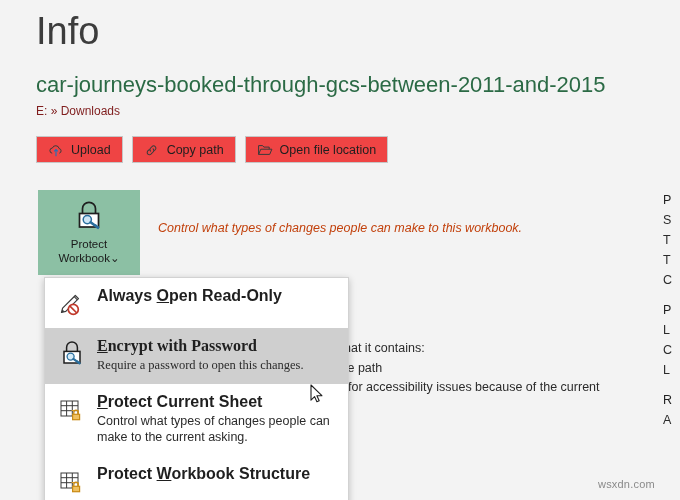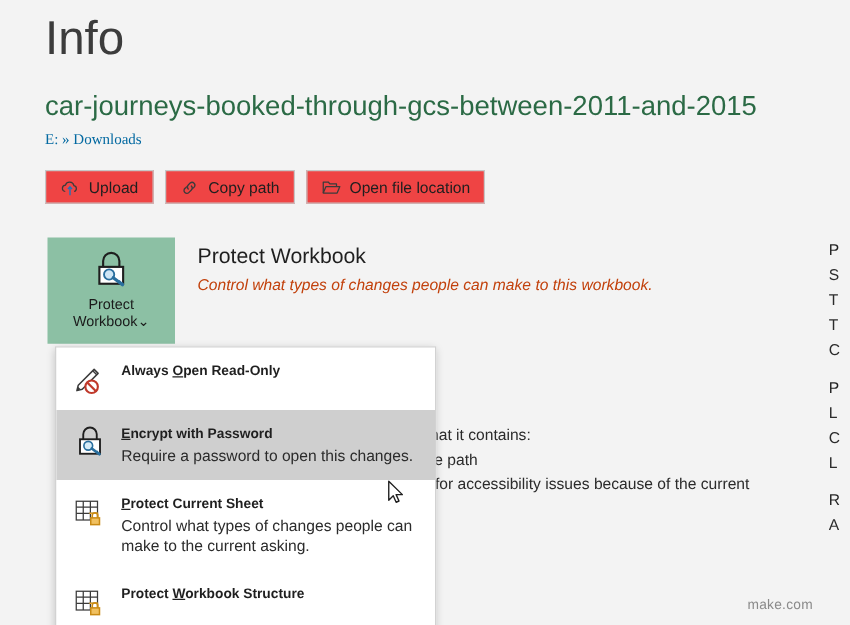--- a/index.html
+++ b/index.html
@@ -18,21 +18,21 @@
     font-size: 38px; font-weight: 300; color: #3c3c3c;
     letter-spacing: 0px; line-height: 46px;
   }
   .doc-title {
     position: absolute; left: 36px; top: 71px;
     font-size: 22px; font-weight: 400; color: #2b6a45;
     line-height: 28px; white-space: nowrap;
   }
   .doc-path {
     position: absolute; left: 36px; top: 103px;
-    font-size: 12px; color: #0369a1; line-height: 16px; font-family: Liberation Serif, serif;
+    font-size: 12px; color: #7f1d1d; line-height: 16px;
   }
 
   
   .cmdbar { position: absolute; left: 36px; top: 136px; display: flex; gap: 9px; }
   .cmdbtn {
     display: flex; align-items: center; gap: 7px;
     height: 27px; padding: 0 11px;
     border: 1px solid #c6c6c6; background: #ef4444;
     font-size: 12.5px; color: #1f1f1f; cursor: default;
     white-space: nowrap;
@@ -74,25 +74,25 @@
   .menu {
     position: absolute; left: 44px; top: 277px; width: 305px; height: 230px;
     background: #ffffff;
     border: 1px solid #d2d2d2;
     box-shadow: 0 2px 7px rgba(0,0,0,0.22);
     overflow: hidden;
   }
   .mitem {
     display: flex; gap: 10px; padding: 9px 10px 10px 12px; cursor: default;
   }
-  .mitem.hl { background: #cfcfcf; }
+  .mitem.hl { background: #cfcfcf; font-family: Liberation Serif, serif; }
   .mitem .micon { flex: 0 0 30px; width: 30px; height: 30px; margin-top: 1px; }
   .mitem .mtxt { flex: 1 1 auto; min-width: 0; }
   .mitem .mtitle {
-    font-size: 11px; font-weight: bold; color: #1f1f1f; line-height: 16px; white-space: nowrap;
+    font-size: 16px; font-weight: bold; color: #1f1f1f; line-height: 16px; white-space: nowrap;
   }
   .mitem .mtitle u { text-decoration: underline; }
   .mitem .mdesc {
     font-size: 12.5px; color: #2b2b2b; line-height: 16.5px; margin-top: 2px;
   }
 
   
   .cursor { position: absolute; left: 310px; top: 384px; width: 14px; height: 20px; }
 
   
@@ -156,21 +156,20 @@
         <path d="M19.6 23.2l7.4 5.6" fill="none" stroke="#2a6f9e" stroke-width="2.6" stroke-linecap="round"></path>
         <path d="M24.2 25.4l1.6 1.6M26.3 27l1.4 1.4" fill="none" stroke="#2a6f9e" stroke-width="1.4"></path>
       </svg>
     </span>
     <span class="tile-lbl">
       <span>Protect</span><br>
       <span>Workbook</span><span>⌄</span>
     </span>
   </div>
 
-  <div class="protect-head">Protect Workbook</div>
   <div class="protect-sub">Control what types of changes people can make to this workbook.</div>
 
   <div class="bg-block" style="top:340px; left:344px;">hat it contains:</div>
   <div class="bg-block" style="top:360px; left:344px;">te path</div>
   <div class="bg-block" style="top:379px; left:348px;">for accessibility issues because of the current</div>
 
   <div class="rail">
     <div class="rail-row head">P</div>
     <div class="rail-row">S</div>
     <div class="rail-row">T</div>
@@ -252,15 +251,15 @@
     </div>
 
   </div>
 
   <span class="cursor">
     <svg viewBox="0 0 14 20" width="14" height="20">
       <path d="M1 1l0 15.2 3.6-3.6 2.3 5.2 2.3-1-2.3-5.1 5 0z" fill="#ffffff" stroke="#1f1f1f" stroke-width="1.1" stroke-linejoin="round"></path>
     </svg>
   </span>
 
-  <div class="watermark">make.com</div>
+  <div class="watermark">wsxdn.com</div>
 
 </div>
 
 </body></html>

